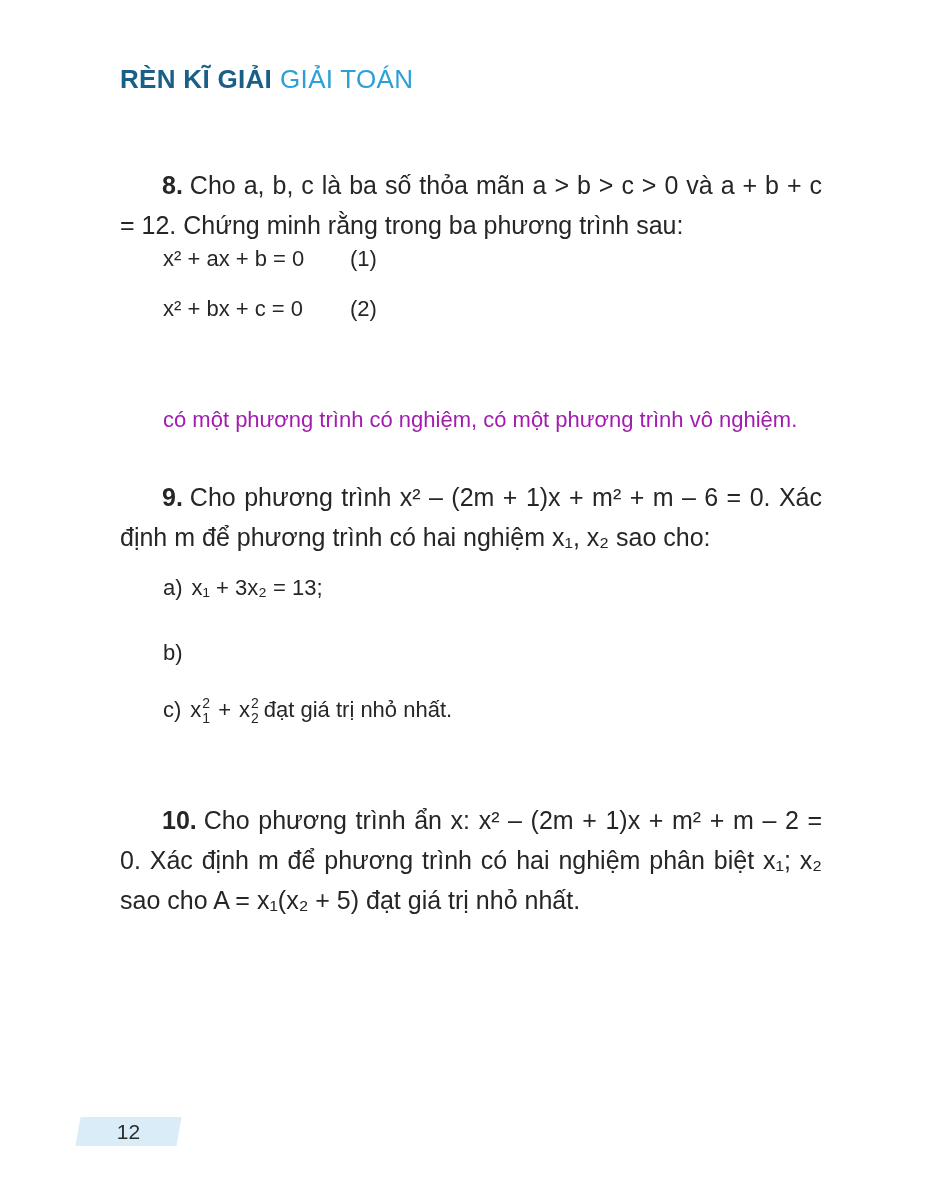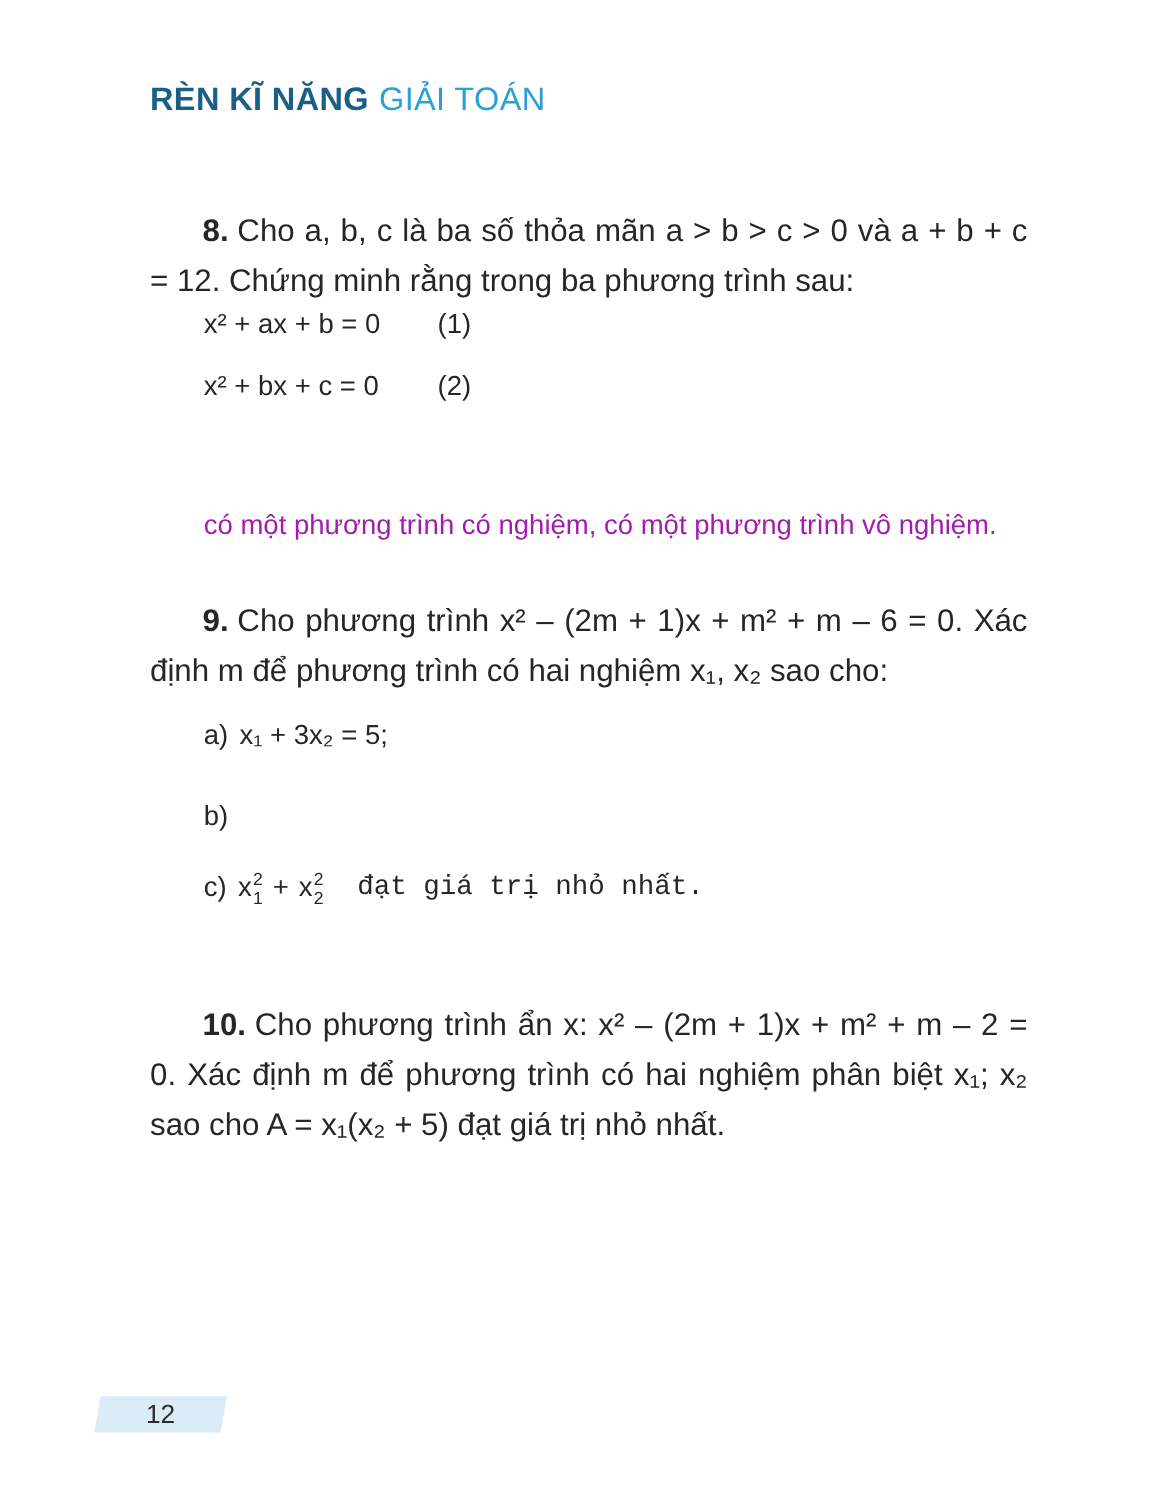--- a/index.html
+++ b/index.html
@@ -44,21 +44,21 @@
     font-size:22px;line-height:40px;color:#a21caf;
   }
   
   .items{
     position:absolute;left:163px;top:568px;
     font-size:22px;color:#262626;
   }
   .item{height:40px;line-height:40px;margin-bottom:25px;display:flex;align-items:center;white-space:nowrap;}
   .item:nth-child(2){margin-bottom:17px;}
   .item-label{margin-right:9px;}
-  .item-tail{margin-left:27px;font-family:Liberation Mono, monospace;}
+  .item-tail{margin-left:5px;}
   
   .mterm{display:inline-flex;align-items:center;}
   .mbase{font-size:22px;line-height:1;}
   .supsub{
     display:inline-flex;flex-direction:column;align-items:flex-start;
     font-size:14px;line-height:1.1;margin-left:1px;
     transform:translateY(1px);
   }
   .mop{margin:0 8px;}
   
@@ -74,21 +74,21 @@
     text-align:center;line-height:29px;
     font-size:21px;color:#2b2b2b;
   }
 </style>
 </head>
 <body>
 
 <div class="page">
 
   <div class="header">
-    <span class="h-bold">RÈN KĨ NĂNG</span><span class="h-light">GIẢI TOÁN</span>
+    <span class="h-bold">RÈN KĨ GIẢI</span><span class="h-light">GIẢI TOÁN</span>
   </div>
 
   <p class="para" id="p8">
     <span class="pnum">8.</span><span>Cho a, b, c là ba số thỏa mãn a &gt; b &gt; c &gt; 0 và a + b + c = 12. Chứng minh rằng trong ba phương trình sau:</span>
   </p>
 
   <div class="eq-block">
     <div class="eq-row">
       <span class="eq-formula">x² + ax + b = 0</span>
       <span class="eq-label">(1)</span>
@@ -101,21 +101,21 @@
 
   <div class="cont-line">có một phương trình có nghiệm, có một phương trình vô nghiệm.</div>
 
   <p class="para" id="p9">
     <span class="pnum">9.</span><span>Cho phương trình x² – (2m + 1)x + m² + m – 6 = 0. Xác định m để phương trình có hai nghiệm x₁, x₂ sao cho:</span>
   </p>
 
   <div class="items">
     <div class="item">
       <span class="item-label">a)</span>
-      <span>x₁ + 3x₂ = 5;</span>
+      <span>x₁ + 3x₂ = 13;</span>
     </div>
     <div class="item">
       <span class="item-label">b)</span>
     </div>
     <div class="item">
       <span class="item-label">c)</span>
       <span class="mterm">
         <span class="mbase">x</span>
         <span class="supsub">
           <span>2</span>

